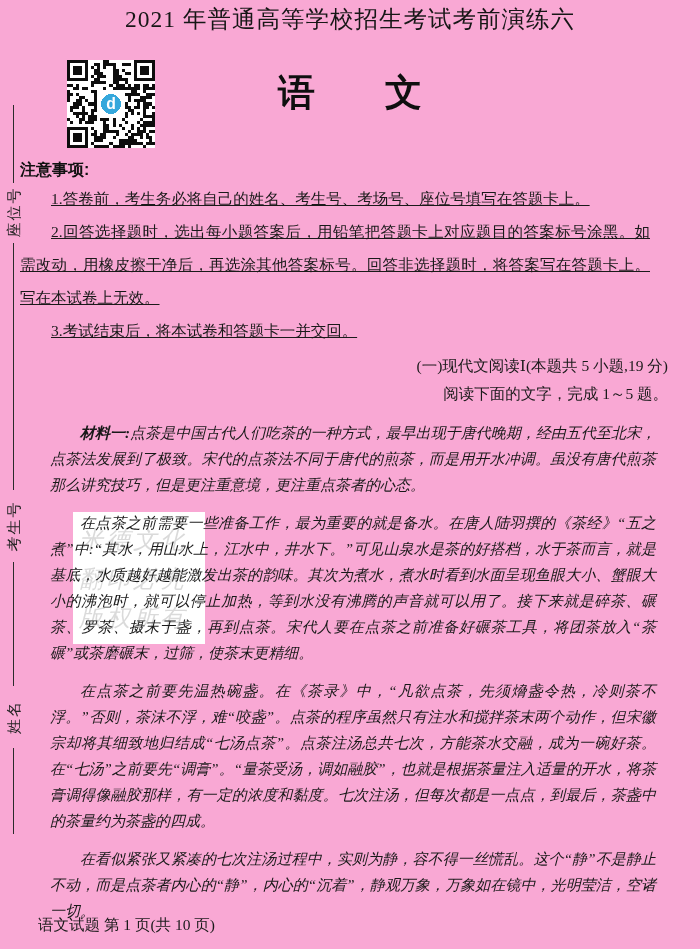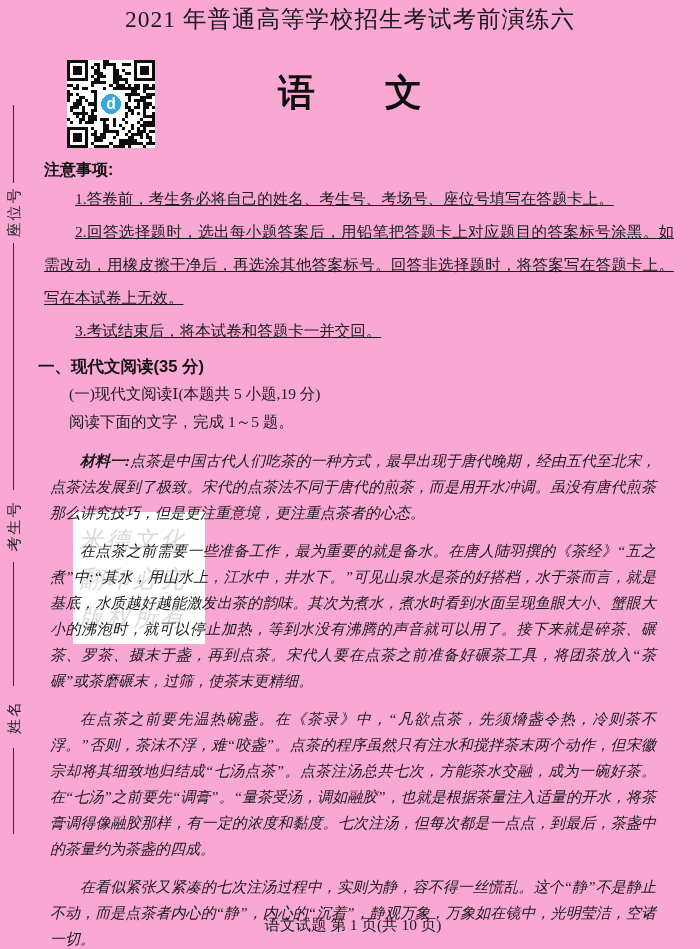--- a/index.html
+++ b/index.html
@@ -35,46 +35,46 @@
     position:absolute;left:73px;top:512px;width:132px;height:132px;
     background:#ffffff;pointer-events:none;
     display:flex;flex-direction:column;justify-content:space-between;
     padding:12px 0 10px 6px;box-sizing:border-box;
   }
   .watermark div{
     font-size:24px;letter-spacing:3px;font-style:italic;
     color:rgba(140,140,140,0.32);white-space:nowrap;
   }
   
-  .notices{position:absolute;left:44px;top:157px;width:630px;}
+  .notices{position:absolute;left:20px;top:157px;width:630px;}
   .notices-heading{
     font-family:"Liberation Sans","DejaVu Sans",sans-serif;
     font-weight:700;font-size:16px;color:#111;line-height:25px;
   }
   .notices p{
     margin:0;text-indent:2em;text-align:justify;
     font-size:15.5px;line-height:33px;color:#1a1a1a;text-decoration:underline;
   }
   
   .reading{position:absolute;left:38px;top:352px;width:630px;}
   .reading .sec-heading{
     margin:0;font-family:"Liberation Sans","DejaVu Sans",sans-serif;
     font-weight:700;font-size:16.5px;line-height:28px;color:#101010;
   }
   .reading .sub{
-    margin:0;text-indent:2em;font-size:15.5px;line-height:28px;color:#1a1a1a;
+    margin:0;text-indent:2em;font-size:15.5px;line-height:28px;color:#1a1a1a;text-align:right;
   }
   .reading .kai{
     margin:12px;text-indent:2em;text-align:justify;
     font-size:15px;line-height:26px;font-style:italic;color:#191919;
   }
   .reading .kai b{font-style:italic;}
   
   .page-footer{
-    position:absolute;left:38px;top:915px;width:630px;text-align:center;
+    position:absolute;left:38px;top:915px;width:630px;
     font-size:15.5px;color:#1a1a1a;
   }
 </style>
 </head>
 <body>
 
 <div class="page">
 
   <div class="main-title">2021 年普通高等学校招生考试考前演练六</div>
 
@@ -415,21 +415,20 @@
   </div>
 
   <div class="notices">
     <div class="notices-heading">注意事项:</div>
     <p>1.答卷前，考生务必将自己的姓名、考生号、考场号、座位号填写在答题卡上。</p>
     <p>2.回答选择题时，选出每小题答案后，用铅笔把答题卡上对应题目的答案标号涂黑。如需改动，用橡皮擦干净后，再选涂其他答案标号。回答非选择题时，将答案写在答题卡上。写在本试卷上无效。</p>
     <p>3.考试结束后，将本试卷和答题卡一并交回。</p>
   </div>
 
   <div class="reading">
-    <h3 class="sec-heading">一、现代文阅读(35 分)</h3>
     <p class="sub">(一)现代文阅读Ⅰ(本题共 5 小题,19 分)</p>
     <p class="sub">阅读下面的文字，完成 1～5 题。</p>
     <p class="kai"><b>材料一:</b><span>点茶是中国古代人们吃茶的一种方式，最早出现于唐代晚期，经由五代至北宋，点茶法发展到了极致。宋代的点茶法不同于唐代的煎茶，而是用开水冲调。虽没有唐代煎茶那么讲究技巧，但是更注重意境，更注重点茶者的心态。</span></p>
     <p class="kai"><b></b><span>在点茶之前需要一些准备工作，最为重要的就是备水。在唐人陆羽撰的《茶经》“五之煮”中:“其水，用山水上，江水中，井水下。”可见山泉水是茶的好搭档，水于茶而言，就是基底，水质越好越能激发出茶的韵味。其次为煮水，煮水时看到水面呈现鱼眼大小、蟹眼大小的沸泡时，就可以停止加热，等到水没有沸腾的声音就可以用了。接下来就是碎茶、碾茶、罗茶、摄末于盏，再到点茶。宋代人要在点茶之前准备好碾茶工具，将团茶放入“茶碾”或茶磨碾末，过筛，使茶末更精细。</span></p>
     <p class="kai"><b></b><span>在点茶之前要先温热碗盏。在《茶录》中，“凡欲点茶，先须熁盏令热，冷则茶不浮。”否则，茶沫不浮，难“咬盏”。点茶的程序虽然只有注水和搅拌茶末两个动作，但宋徽宗却将其细致地归结成“七汤点茶”。点茶注汤总共七次，方能茶水交融，成为一碗好茶。在“七汤”之前要先“调膏”。“量茶受汤，调如融胶”，也就是根据茶量注入适量的开水，将茶膏调得像融胶那样，有一定的浓度和黏度。七次注汤，但每次都是一点点，到最后，茶盏中的茶量约为茶盏的四成。</span></p>
     <p class="kai"><b></b><span>在看似紧张又紧凑的七次注汤过程中，实则为静，容不得一丝慌乱。这个“静”不是静止不动，而是点茶者内心的“静”，内心的“沉着”，静观万象，万象如在镜中，光明莹洁，空诸一切。</span></p>
   </div>
 
   <div class="page-footer">语文试题 第 1 页(共 10 页)</div>
 

